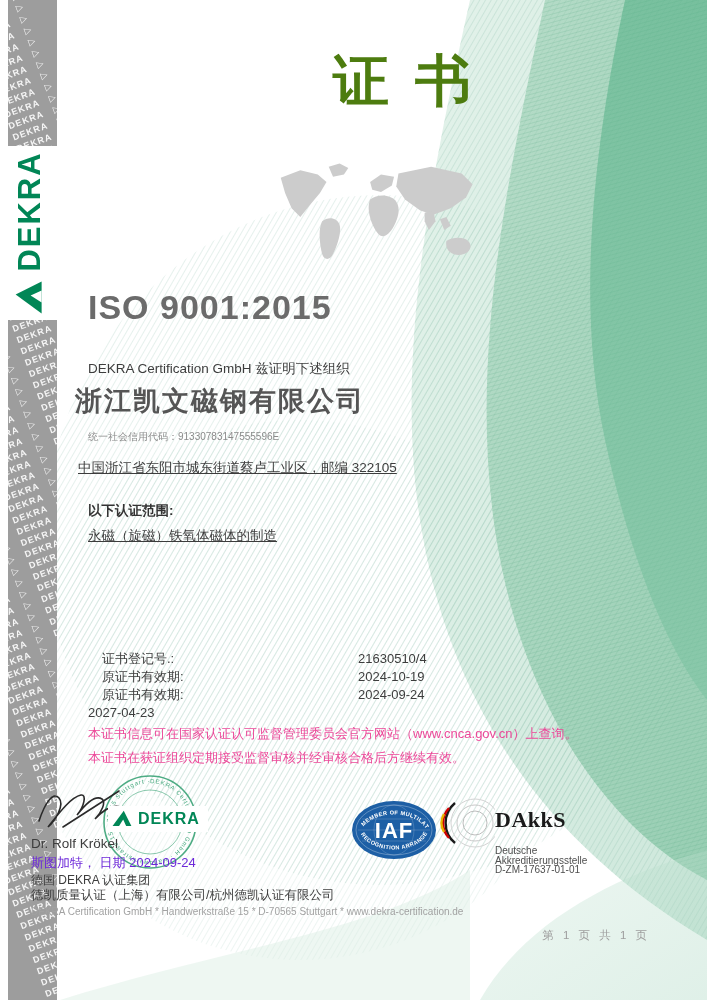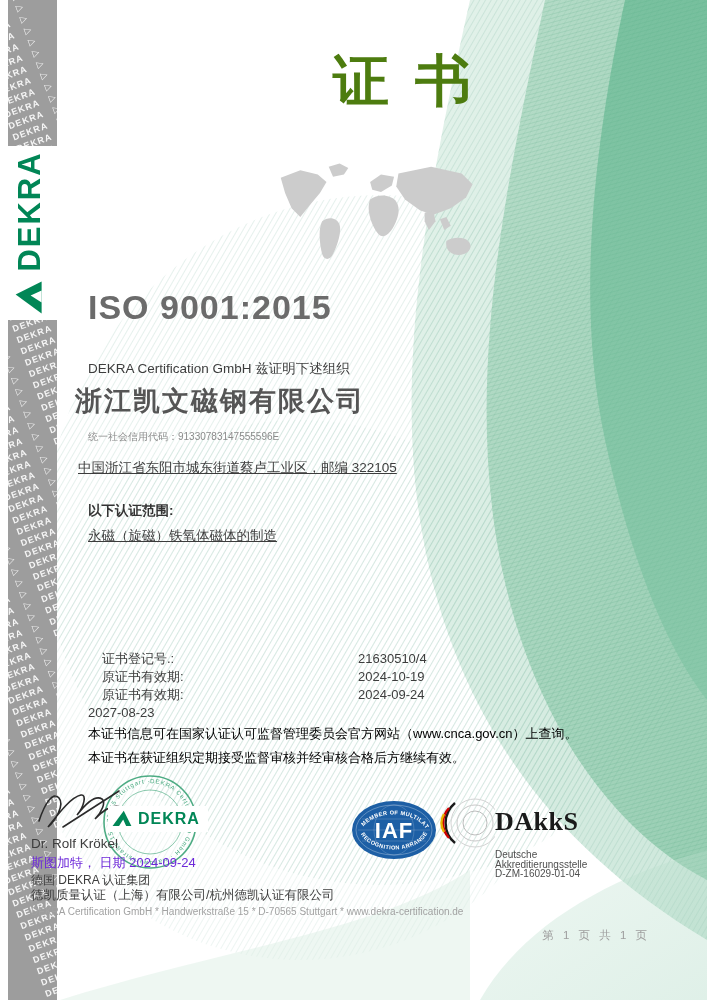--- a/index.html
+++ b/index.html
@@ -44,40 +44,40 @@
   .intro{position:absolute;left:31px;top:360px;color:#3d3d3d;font-size:13.5px;}
   .company{position:absolute;left:18px;top:383px;color:#555;font-size:27px;font-weight:bold;letter-spacing:2px;}
   .credit{position:absolute;left:31px;top:430px;color:#8b8b8b;font-size:10px;}
   .address{position:absolute;left:21px;top:459px;color:#3d3d3d;font-size:13.5px;text-decoration:underline;}
   .scope-label{position:absolute;left:31px;top:502px;color:#333;font-size:13.5px;font-weight:bold;}
   .scope{position:absolute;left:31px;top:527px;color:#3d3d3d;font-size:13.5px;text-decoration:underline;}
   .statement{position:absolute;left:31px;top:632px;width:572px;color:#3d3d3d;font-size:12.5px;}
   .fields{position:absolute;left:31px;top:650px;width:500px;font-size:13px;color:#3d3d3d;}
   .fields .row{display:flex;height:18px;line-height:18px;}
   .fields .lbl{width:256px;margin-left:14px;}
-  .notes{position:absolute;left:31px;top:722px;width:580px;color:#000000;font-size:13px;line-height:24px;}
+  .notes{position:absolute;left:31px;top:722px;width:580px;color:#ec4899;font-size:13px;line-height:24px;}
   
   .sig-svg{position:absolute;left:33px;top:785px;z-index:6;}
   .stamp{position:absolute;left:100px;top:772px;z-index:5;}
   .dekra-badge{
     position:absolute;left:108px;top:806px;z-index:7;background:#ffffff;
     display:flex;align-items:center;gap:6px;padding:3px 8px 3px 4px;
   }
   .dekra-badge .txt{color:#018656;font-weight:bold;font-size:16px;letter-spacing:1px;}
   .signer{position:absolute;left:31px;top:836px;color:#3d3d3d;font-size:13.5px;z-index:7;}
   .place-date{position:absolute;left:31px;top:854px;color:#6d28d9;font-size:13px;font-weight:normal;z-index:7;}
   .org1{position:absolute;left:31px;top:872px;color:#3d3d3d;font-size:12px;z-index:7;}
   .org2{position:absolute;left:31px;top:887px;color:#3d3d3d;font-size:12.5px;z-index:7;}
   .doc-footer{position:absolute;left:31px;top:906px;color:#a2a2a2;font-size:10px;z-index:7;}
   
   .iaf{position:absolute;left:350px;top:799px;z-index:6;}
   .dakks{position:absolute;left:437px;top:793px;z-index:6;display:flex;}
   .dakks-text .word{
     font-family:"Liberation Serif","DejaVu Serif",serif;
-    color:#1a1a1a;font-size:26px;font-weight:bold;letter-spacing:.5px;margin-top:14px;
+    color:#1a1a1a;font-size:22px;font-weight:bold;letter-spacing:.5px;margin-top:14px;
   }
   .dakks-sub{color:#4e4e4e;font-size:10px;line-height:9.5px;margin-top:13px;}
   .page-num{position:absolute;right:57px;top:897px;color:#9f9f9f;font-size:11.5px;letter-spacing:3px;z-index:6;margin-top:31px;}
 </style>
 </head>
 <body>
 
 <svg id="bg-art" viewBox="0 0 707 1000" xmlns="http://www.w3.org/2000/svg">
   <defs>
     <pattern id="hatchA" width="5" height="5" patternUnits="userSpaceOnUse" patternTransform="rotate(30)">
@@ -161,21 +161,21 @@
     </div>
     <div class="row">
       <span class="lbl">原证书有效期:</span>
       <span class="val">2024-10-19</span>
     </div>
     <div class="row">
       <span class="lbl">原证书有效期:</span>
       <span class="val">2024-09-24</span>
     </div>
     <div class="row">
-      <span class="val">2027-08-23</span>
+      <span class="val">2027-04-23</span>
     </div>
   </div>
 
   <div class="notes">
     <div>本证书信息可在国家认证认可监督管理委员会官方网站（www.cnca.gov.cn）上查询。</div>
     <div>本证书在获证组织定期接受监督审核并经审核合格后方继续有效。</div>
   </div>
 </div>
 
 <svg class="sig-svg" width="120" height="50" viewBox="0 0 120 50">
@@ -237,18 +237,18 @@
     <circle cx="38" cy="30" r="24" fill="none" stroke="#d4d4d4" stroke-width="1"></circle>
     <path d="M 18,10 A 26,26 0 0 0 18,50" fill="none" stroke="#1a1a1a" stroke-width="2.4"></path>
     <path d="M 12,15 A 22,22 0 0 0 12,45" fill="none" stroke="#cc0000" stroke-width="2.4"></path>
     <path d="M 7,21 A 18,18 0 0 0 7,39" fill="none" stroke="#e8b400" stroke-width="2.4"></path>
   </svg>
   <div class="dakks-text">
     <div class="word">DAkkS</div>
     <div class="dakks-sub">
       <div>Deutsche</div>
       <div>Akkreditierungsstelle</div>
-      <div>D-ZM-16029-01-04</div>
+      <div>D-ZM-17637-01-01</div>
     </div>
   </div>
 </div>
 
 <div class="page-num">第 1 页 共 1 页</div>
 
 </body></html>

